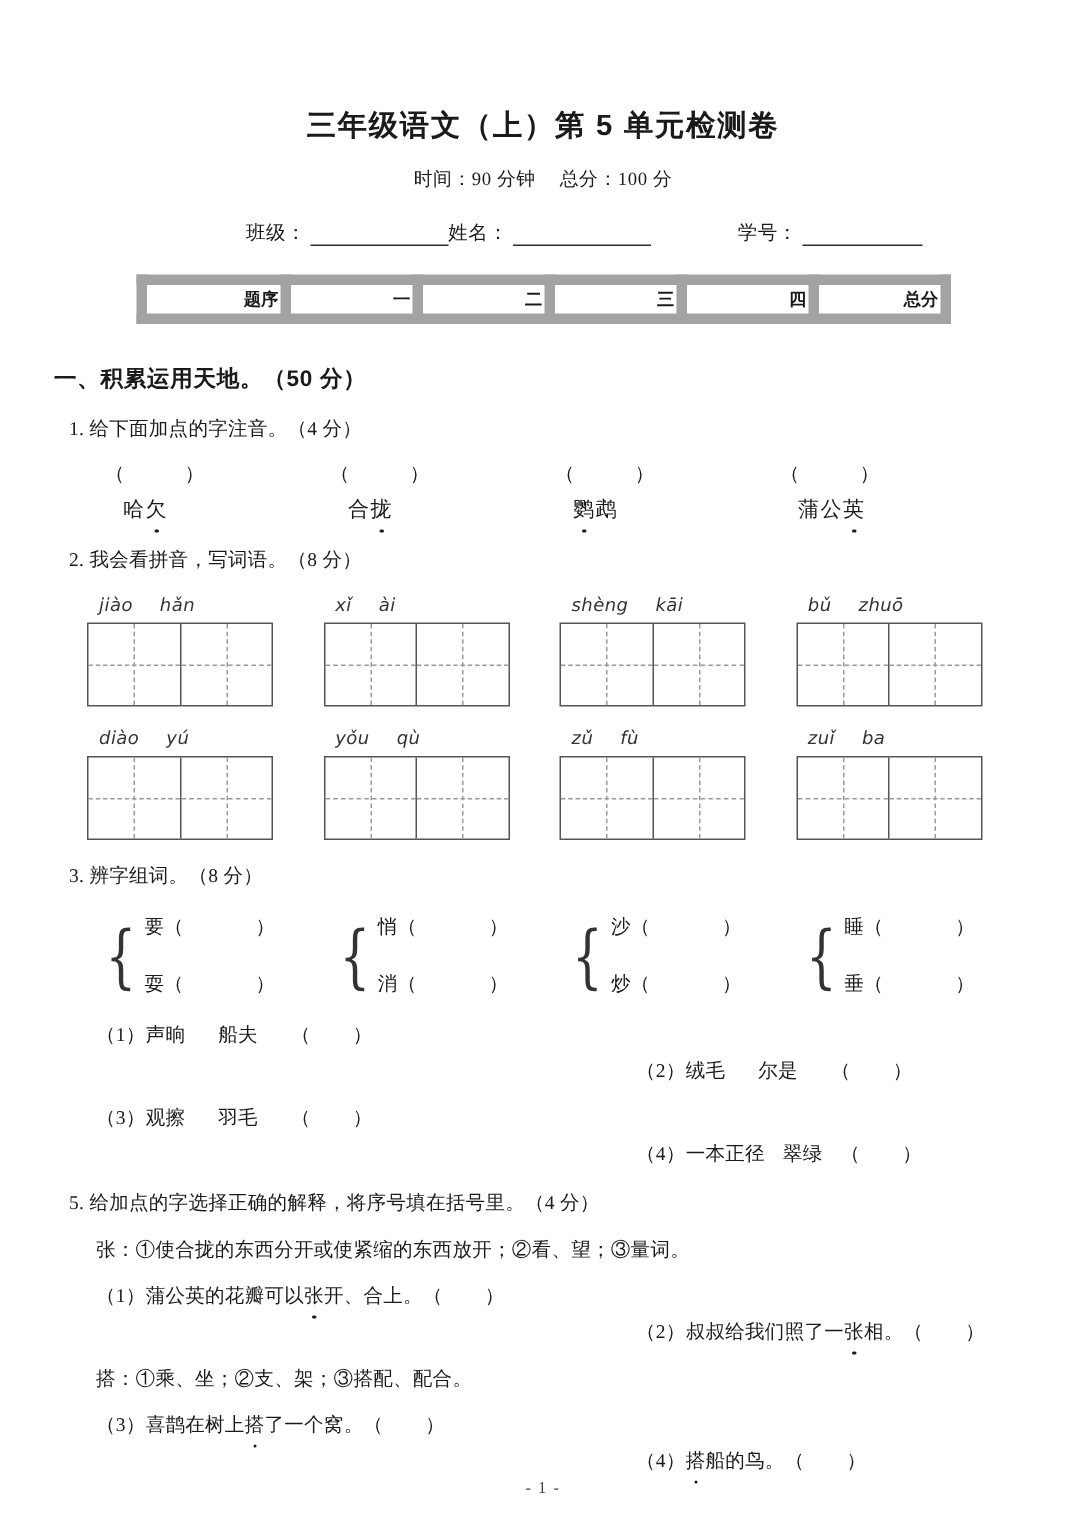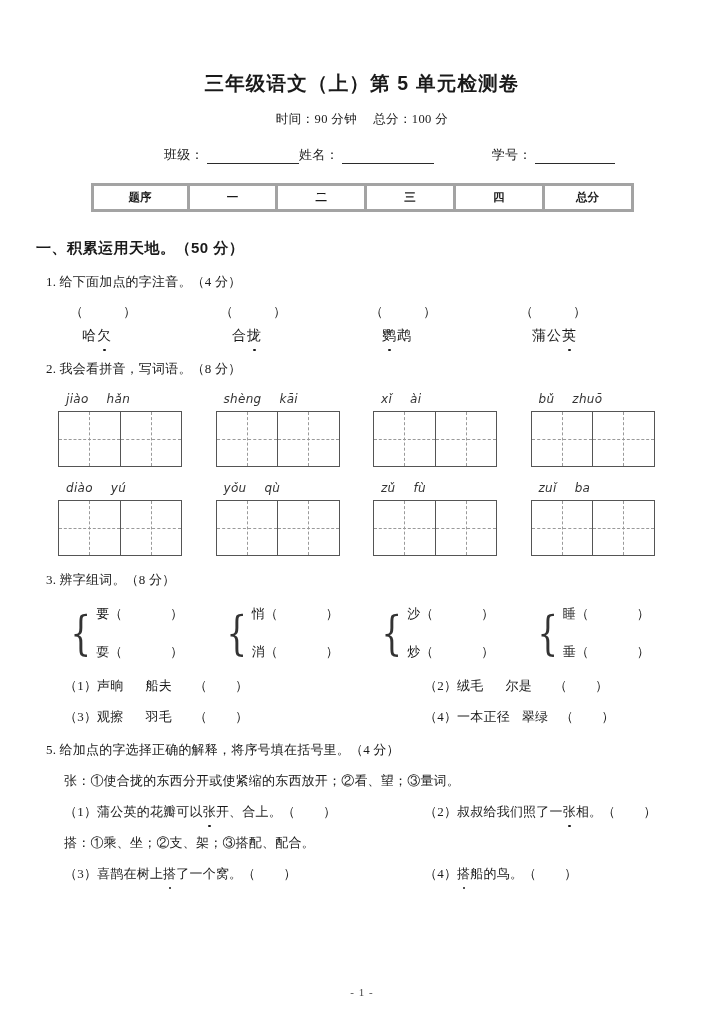--- a/index.html
+++ b/index.html
@@ -58,23 +58,23 @@
   .field.id-field .rule { width: 80px; }
 
   
   .score-table {
     margin: 19px auto 0 auto;
     width: 543px;
     border-collapse: collapse;
     table-layout: fixed;
   }
   .score-table td {
-    border: 3px solid #a3a3a3;
+    border: 7px solid #a3a3a3;
     height: 26px;
-    text-align: center;
+    text-align: right;
     vertical-align: middle;
     font-size: 11.5px;
     font-weight: bold;
     font-family: "Liberation Sans", "DejaVu Sans", sans-serif;
   }
   .score-table td.head-cell { width: 96px; }
 
   
   .section-title {
     margin-top: 27px;
@@ -196,21 +196,21 @@
   
   .two-col {
     display: flex;
     margin-top: 13px;
     padding-left: 28px;
     font-size: 13px;
     letter-spacing: 0.2px;
     gap: 30px;
   }
   .two-col .col-a { width: 330px; }
-  .two-col .col-b { flex: 1; }
+  .two-col .col-b { flex: 1; margin-top: 24px; }
   .blank-paren { display: inline-block; }
   .blank-paren .space { display: inline-block; width: 28px; }
   .wgap { display: inline-block; width: 22px; }
   .wgap-s { display: inline-block; width: 12px; }
 
   .q5-def {
     margin-top: 13px;
     padding-left: 28px;
     font-size: 13px;
     letter-spacing: 0.2px;
@@ -291,28 +291,28 @@
 
   <div class="tzg-row">
     <div class="tzg-group">
       <div class="tzg-pinyin"><span>jiào</span><span class="p2">hǎn</span></div>
       <div class="tzg-boxes">
           <div class="tzg-cell"></div>
           <div class="tzg-cell"></div>
         </div>
     </div>
     <div class="tzg-group">
+      <div class="tzg-pinyin"><span>xǐ</span><span class="p2">ài</span></div>
+      <div class="tzg-boxes">
+          <div class="tzg-cell"></div>
+          <div class="tzg-cell"></div>
+        </div>
+    </div>
+    <div class="tzg-group">
       <div class="tzg-pinyin"><span>shèng</span><span class="p2">kāi</span></div>
-      <div class="tzg-boxes">
-          <div class="tzg-cell"></div>
-          <div class="tzg-cell"></div>
-        </div>
-    </div>
-    <div class="tzg-group">
-      <div class="tzg-pinyin"><span>xǐ</span><span class="p2">ài</span></div>
       <div class="tzg-boxes">
           <div class="tzg-cell"></div>
           <div class="tzg-cell"></div>
         </div>
     </div>
     <div class="tzg-group">
       <div class="tzg-pinyin"><span>bǔ</span><span class="p2">zhuō</span></div>
       <div class="tzg-boxes">
           <div class="tzg-cell"></div>
           <div class="tzg-cell"></div>

